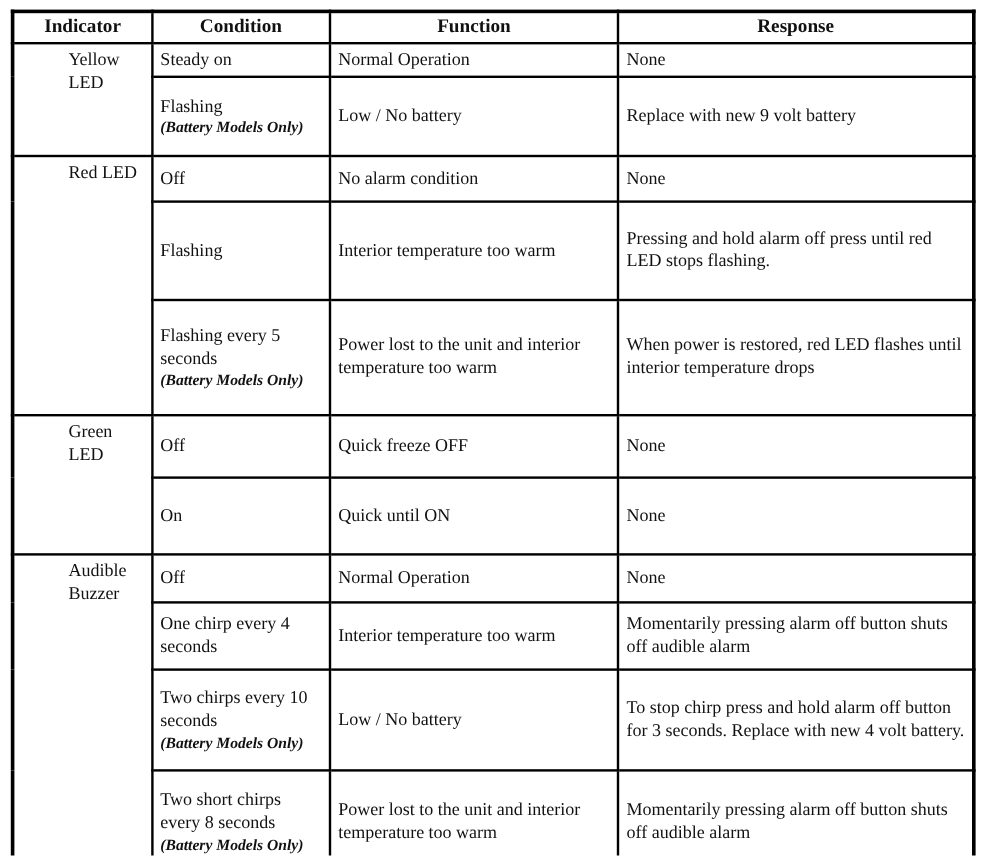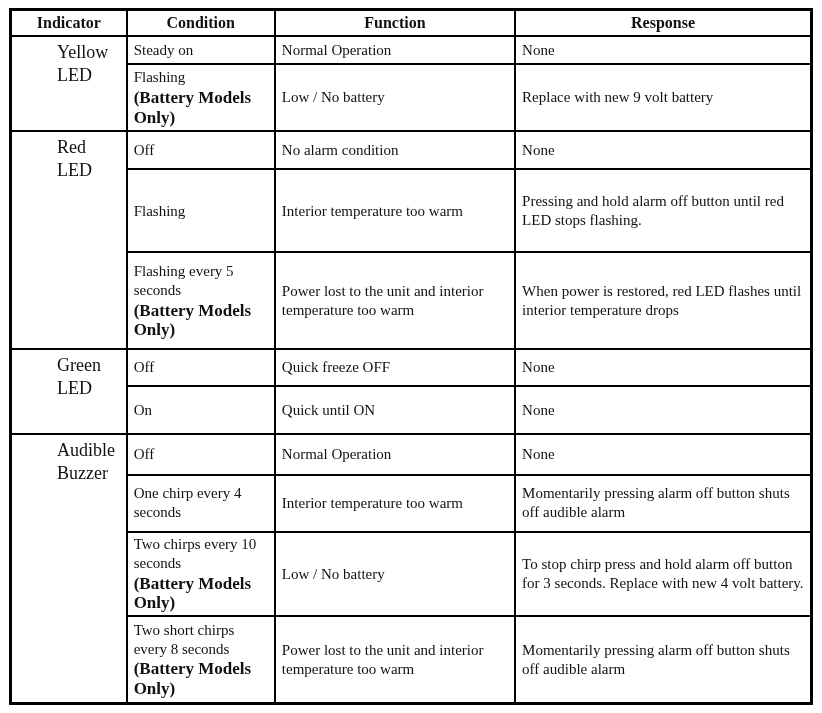--- a/index.html
+++ b/index.html
@@ -32,32 +32,33 @@
     overflow: hidden;
   }
   .indicator-table th {
     font-weight: bold;
     font-size: 16px;
     vertical-align: middle;
   }
   .indicator-table td.ind {
     vertical-align: top;
     padding-top: 4px;
-    font-size: 18px;
+    font-size: 15px;
     padding-left: 45px;
   }
   .indicator-table td.cell {
     vertical-align: middle;
     border-radius: 13px;
   }
   .note {
     font-weight: bold;
-    font-size: 17px;
+    font-size: 13px;
     line-height: 1.15;
     margin-top: 1px;
+    font-style: italic;
   }
   .cond {
     line-height: 1.25;
   }
 </style>
 </head>
 <body>
 
 <div class="page">
   <table class="indicator-table">
@@ -94,38 +95,38 @@
 
       <tr style="height:38px">
         <td class="ind" rowspan="3">Red LED</td>
         <td class="cell">Off</td>
         <td class="cell">No alarm condition</td>
         <td class="cell">None</td>
       </tr>
       <tr style="height:82px">
         <td class="cell">Flashing</td>
         <td class="cell">Interior temperature too warm</td>
-        <td class="cell">Pressing and hold alarm off button until red LED stops flashing.</td>
+        <td class="cell">Pressing and hold alarm off press until red LED stops flashing.</td>
       </tr>
       <tr style="height:96px">
         <td class="cell">
           <div class="cond">Flashing every 5 seconds</div>
           <div class="note">(Battery Models Only)</div>
         </td>
         <td class="cell">Power lost to the unit and interior temperature too warm</td>
         <td class="cell">When power is restored, red LED flashes until interior temperature drops</td>
       </tr>
 
-      <tr style="height:36px">
+      <tr style="height:52px">
         <td class="ind" rowspan="2">Green LED</td>
         <td class="cell">Off</td>
         <td class="cell">Quick freeze OFF</td>
         <td class="cell">None</td>
       </tr>
-      <tr style="height:48px">
+      <tr style="height:64px">
         <td class="cell">On</td>
         <td class="cell">Quick until ON</td>
         <td class="cell">None</td>
       </tr>
 
       <tr style="height:40px">
         <td class="ind" rowspan="4">Audible Buzzer</td>
         <td class="cell">Off</td>
         <td class="cell">Normal Operation</td>
         <td class="cell">None</td>

